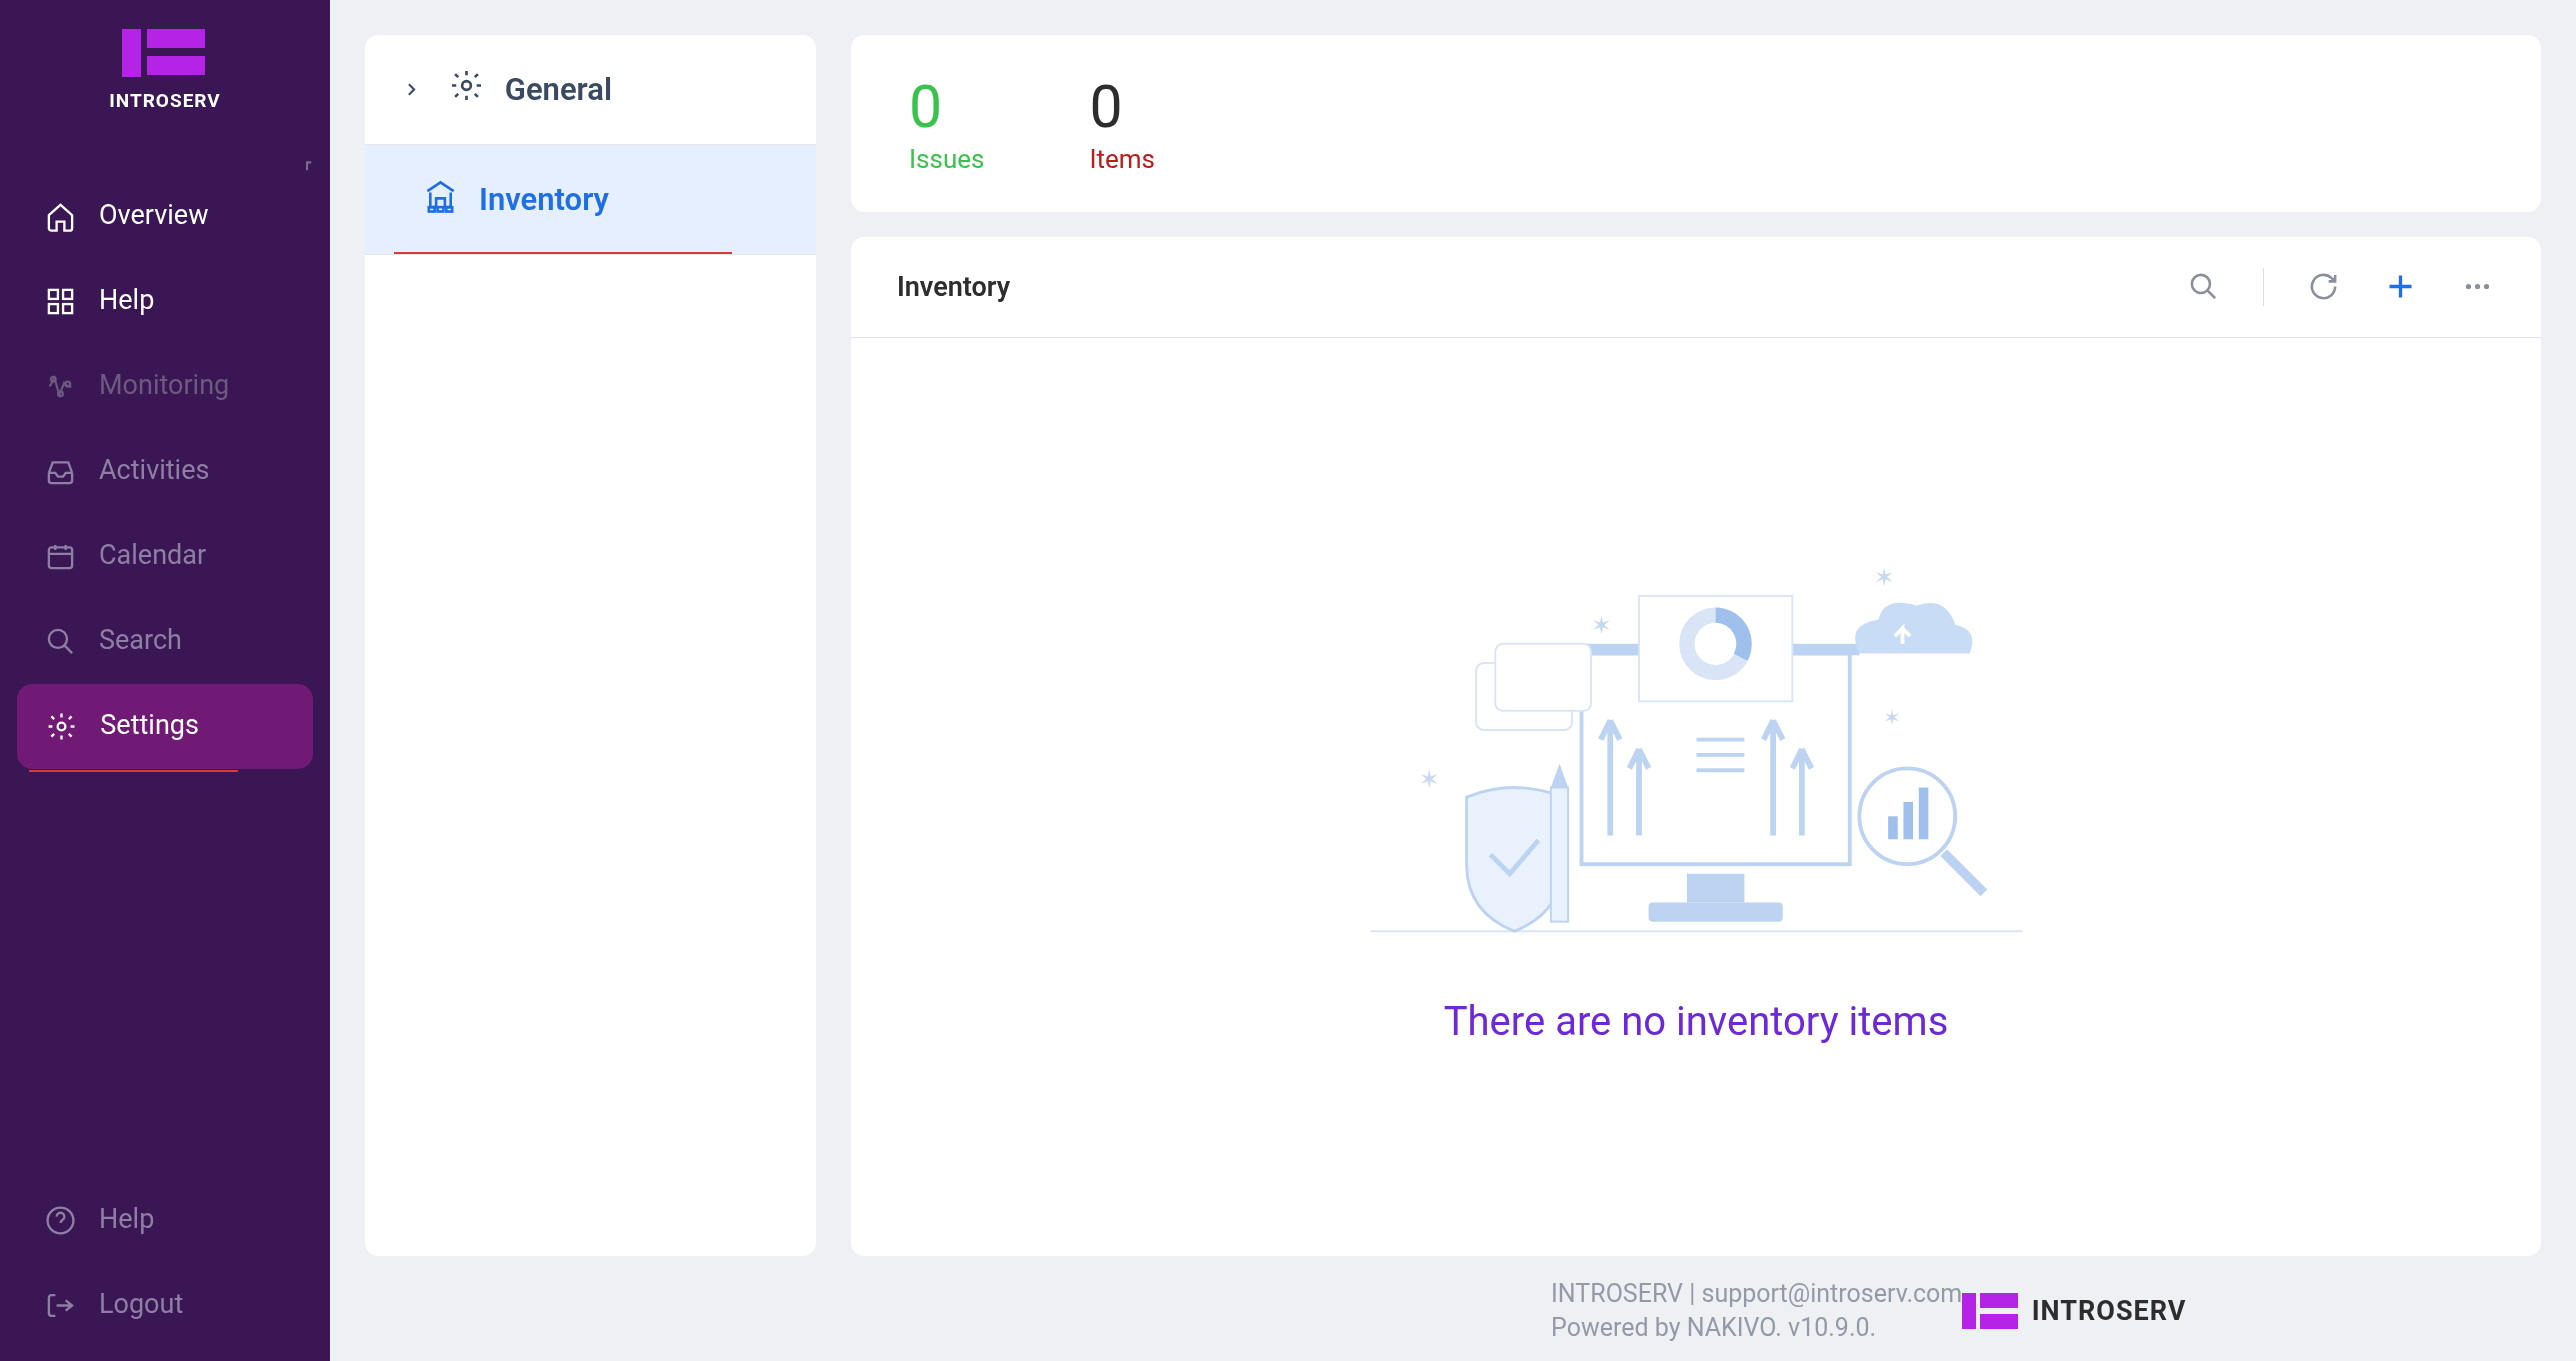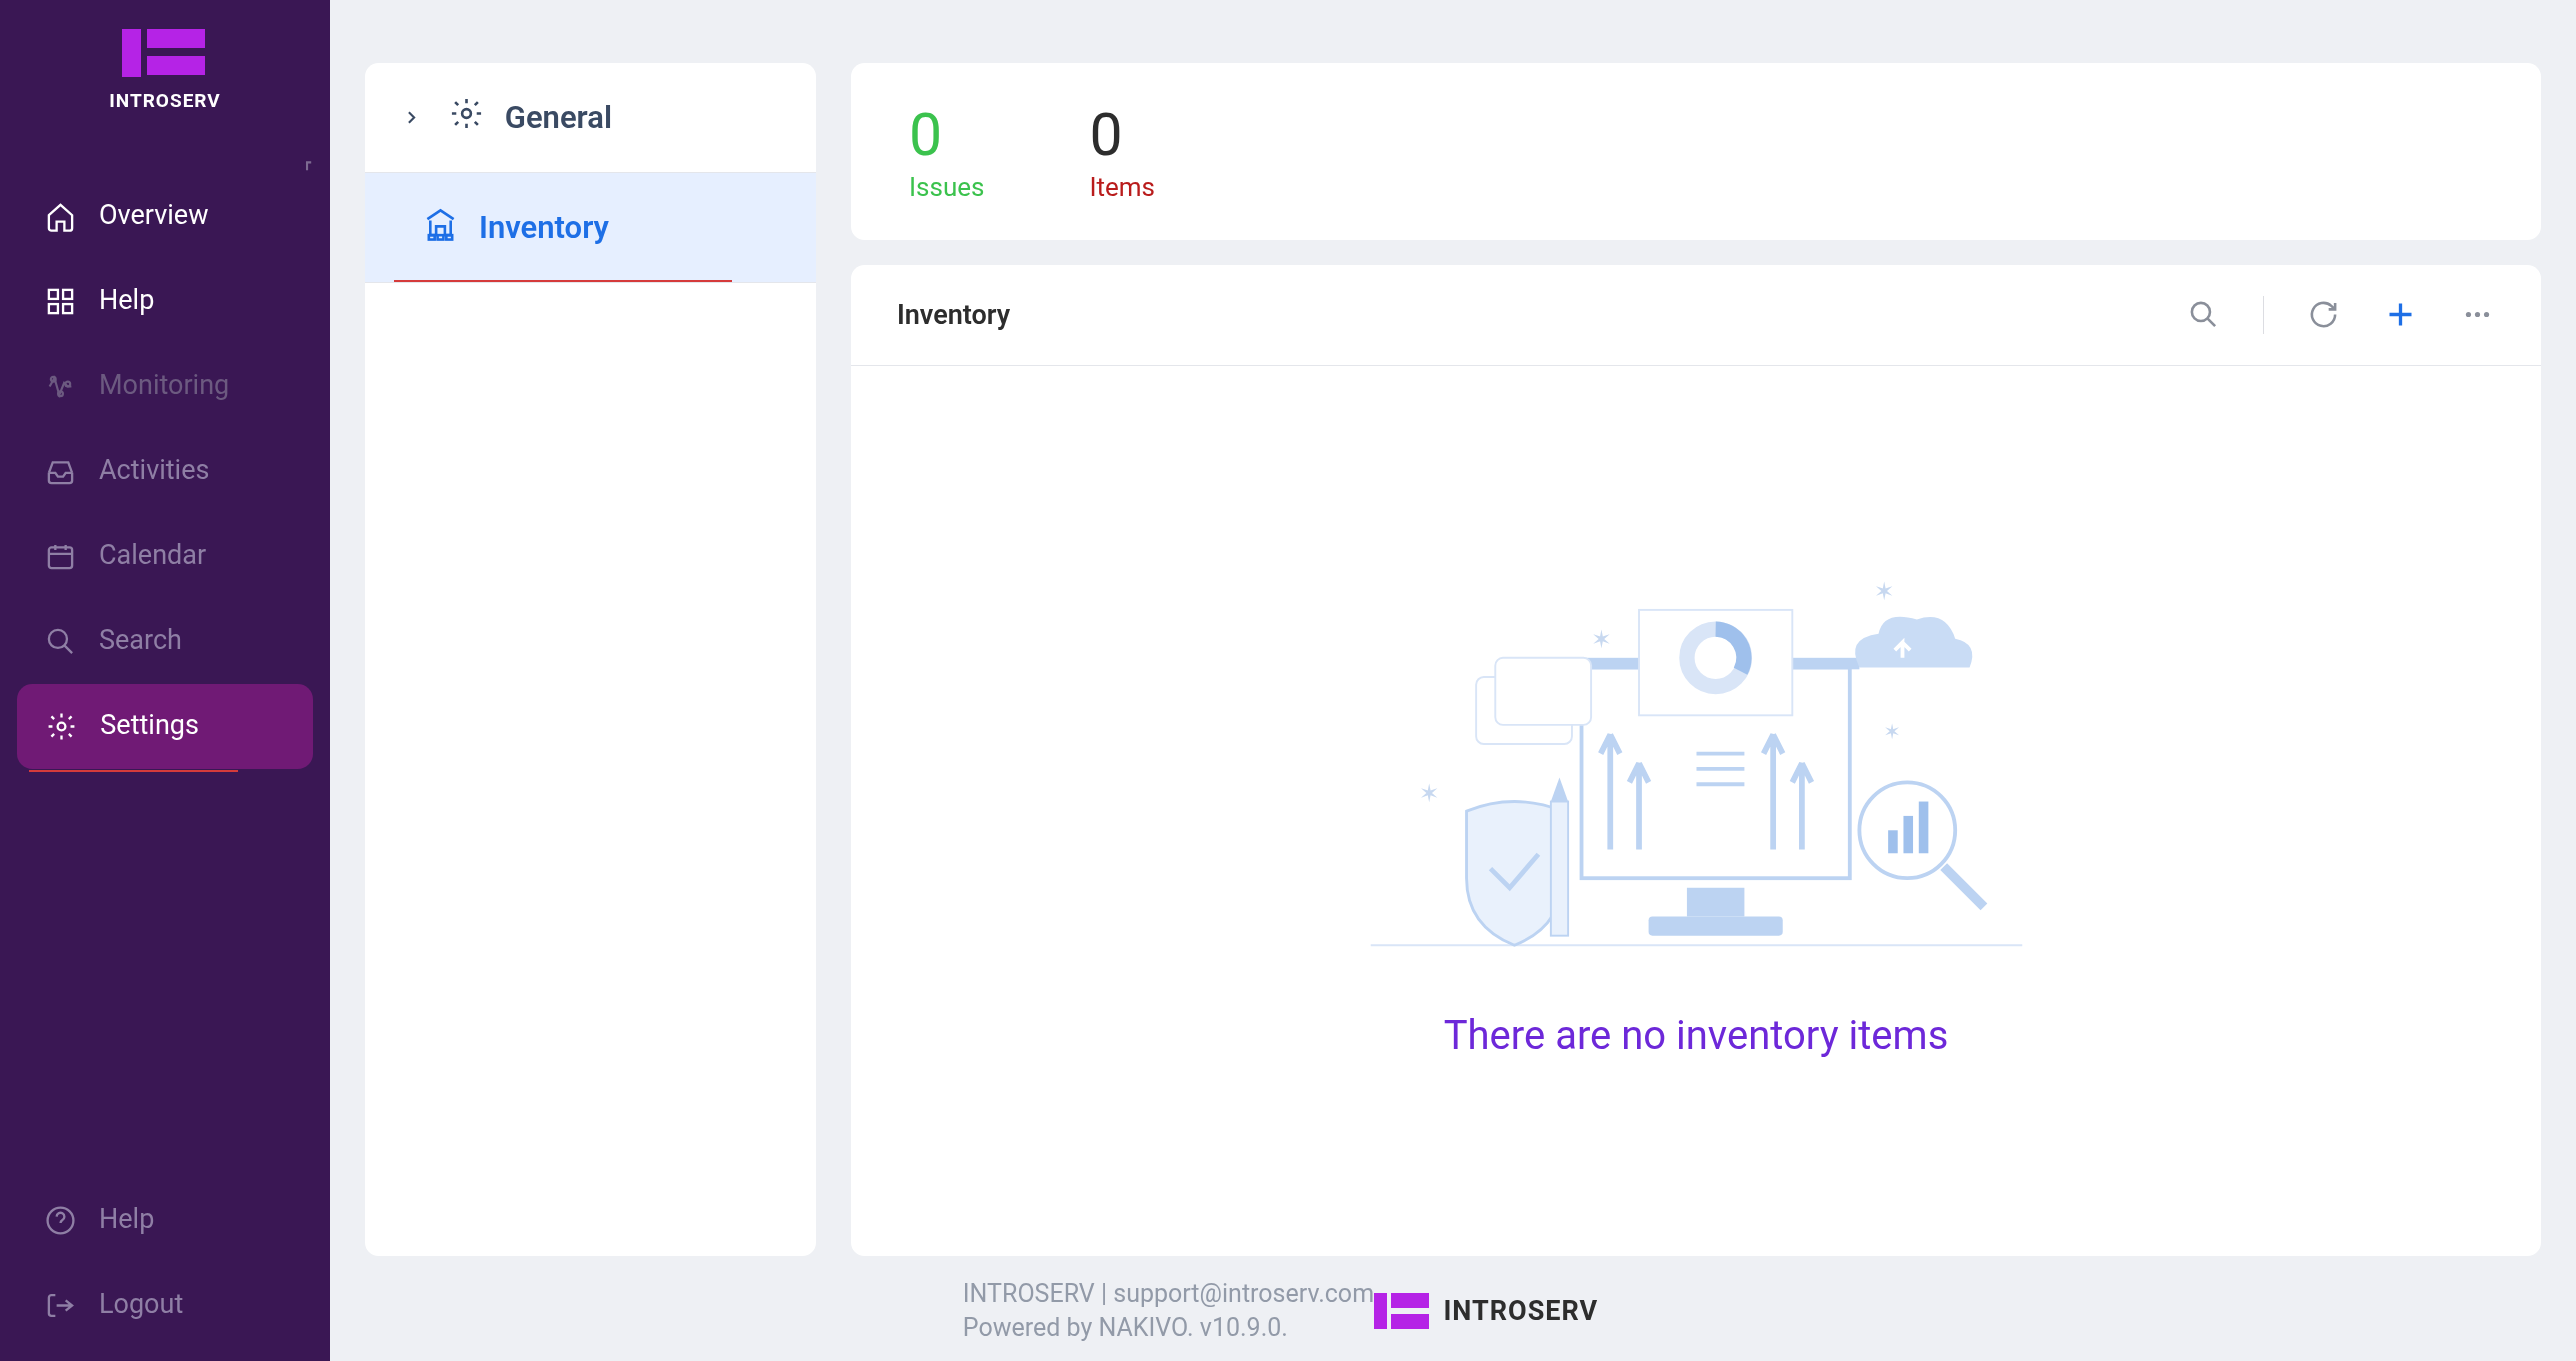--- a/index.html
+++ b/index.html
@@ -64,21 +64,20 @@
 }
 .nav-item.white-label { color: #fff; }
 .nav-item.dim { color: #6c5a80; }
 .nav-item .icon { width: 35px; height: 35px; display: flex; align-items: center; justify-content: center; flex-shrink: 0; }
 .nav-bottom { margin-top: auto; padding-bottom: 14px; }
 .main {
   flex: 1;
   display: flex;
   flex-direction: column;
   padding: 35px 35px 0;
-  margin-top: 28px;
 }
 .content-row { display: flex; gap: 35px; flex: 1; min-height: 0; }
 .settings-panel {
   width: 451px;
   background: #fff;
   border-radius: 13.4px;
   display: flex;
   flex-direction: column;
   overflow: hidden;
 }
@@ -142,21 +141,21 @@
 .inventory-title { font-size: 27px; font-weight: 600; color: #2d2d2d; }
 .inventory-actions { display: flex; align-items: center; gap: 42px; }
 .action-btn { width: 35px; height: 35px; display: flex; align-items: center; justify-content: center; cursor: pointer; }
 .action-divider { width: 1px; height: 38px; background: #dcdde2; }
 .inventory-body { flex: 1; display: flex; flex-direction: column; align-items: center; justify-content: center; padding: 38px; }
 .empty-illustration { width: 691px; height: 412px; position: relative; margin-bottom: 38px; }
 .empty-text { font-size: 40px; color: #6d28d9; font-weight: 400; }
 .footer {
   display: flex;
   align-items: center;
-  justify-content: center;
+  justify-content: flex-end;
   padding: 21px 9.6px 17.3px;
   color: #929aa8;
   font-size: 25px;
 }
 .footer-left { line-height: 1.35; }
 .footer-center { display: flex; align-items: center; gap: 13.4px; margin-right: 345px; }
 .footer-logo-icon { width: 56px; height: 36px; position: relative; }
 .footer-logo-icon .bar1 { position: absolute; left: 0; top: 0; width: 13.4px; height: 36px; background: #b523e6; }
 .footer-logo-icon .bar2 { position: absolute; left: 17.3px; top: 0; width: 38px; height: 15.3px; background: #b523e6; }
 .footer-logo-icon .bar3 { position: absolute; left: 17.3px; top: 21px; width: 38px; height: 15.3px; background: #b523e6; }

